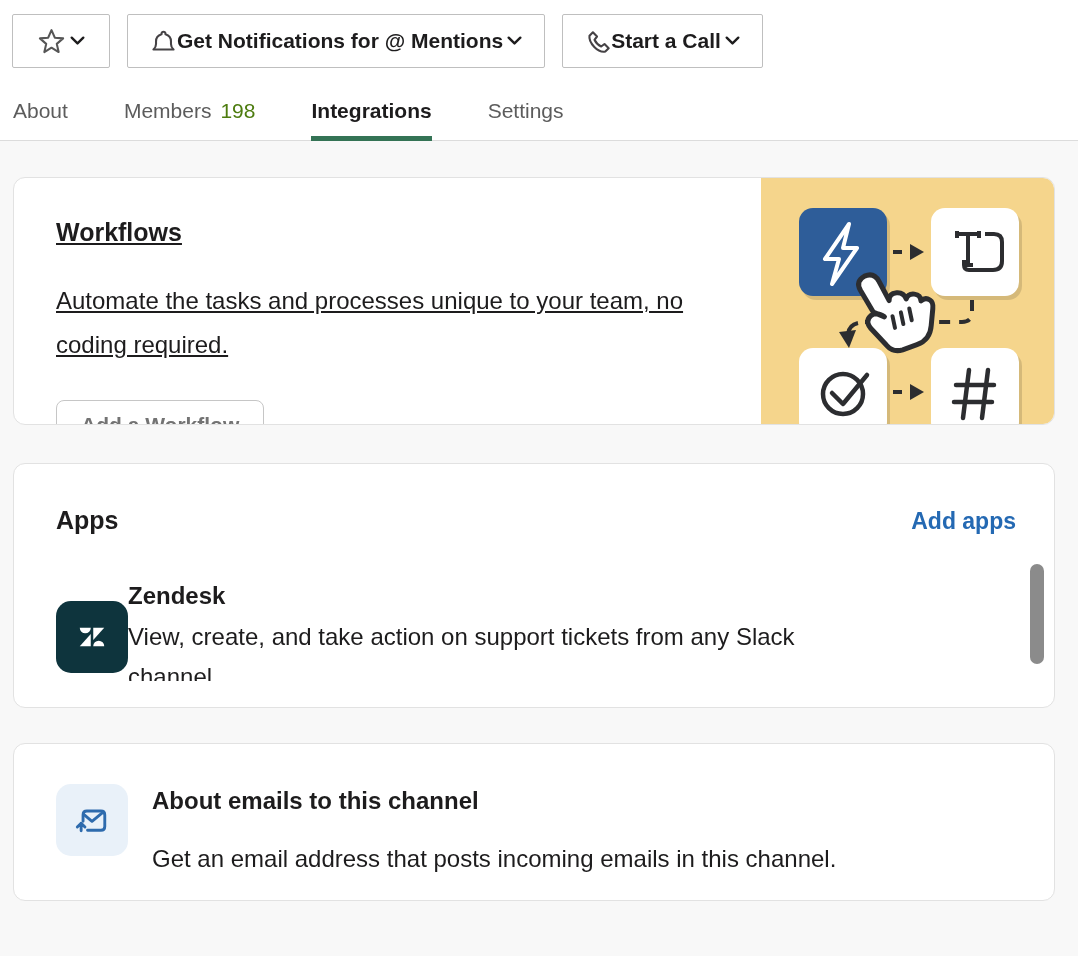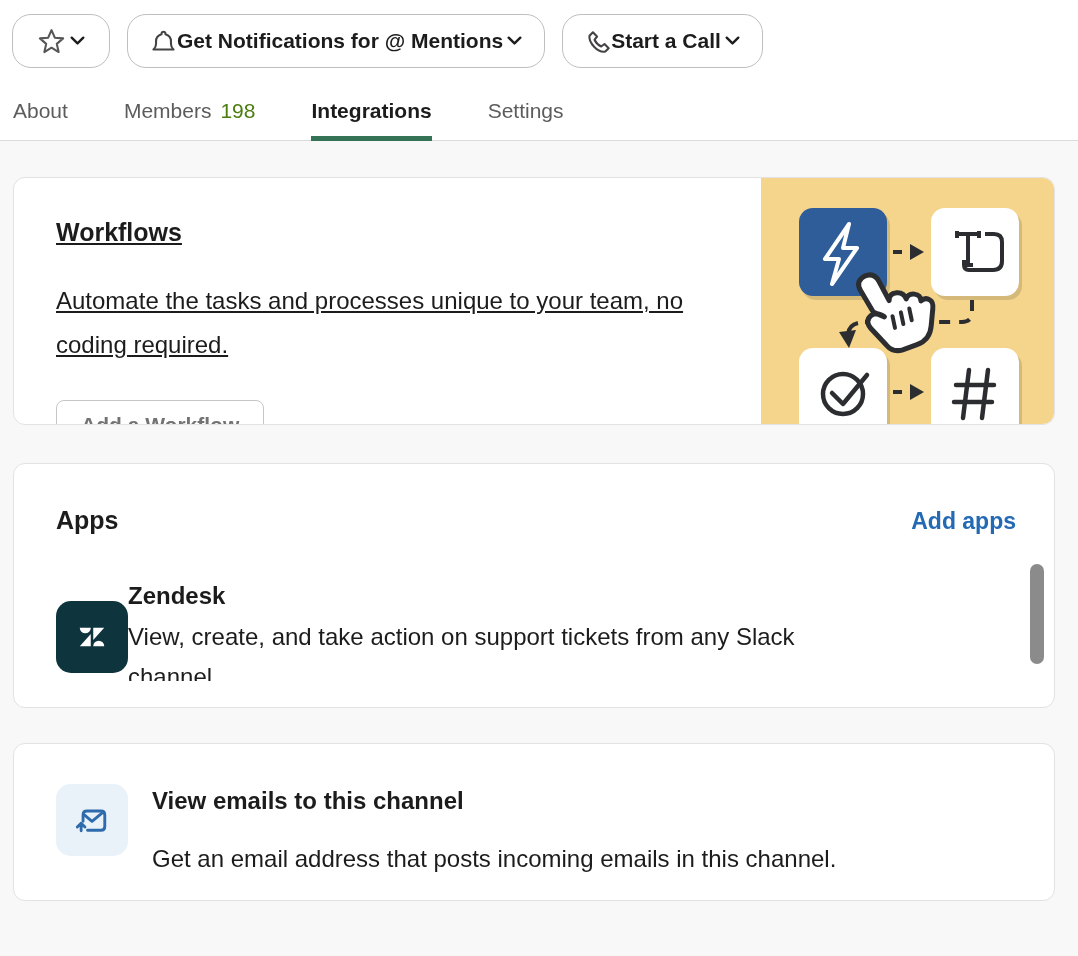--- a/index.html
+++ b/index.html
@@ -3,21 +3,21 @@
 <meta charset="utf-8">
 <style>
   * { margin:0; padding:0; box-sizing:border-box; }
   html,body { width:1078px; height:956px; overflow:hidden; background:#f8f8f8;
               font-family:"Liberation Sans", sans-serif; color:#1d1c1d; }
 
   
   .header { background:#fff; }
   .toolbar { display:flex; gap:17px; padding:14px 12px 0 12px; }
   .btn { display:flex; align-items:center; background:#fff; border:1px solid #bfbfbf;
-         border-radius:19px; height:54px; padding:0 22px; cursor:pointer;
+         border-radius:2px; height:54px; padding:0 22px; cursor:pointer;
          font-size:21px; font-weight:700; color:#1d1c1d; gap:0; }
   .btn svg { flex:0 0 auto; }
   .btn .chev { margin-left:4px; }
 
   .tabs { display:flex; gap:56px; padding-left:13px; margin-top:31px;
           border-bottom:1px solid #dcdcdc; }
   .tab { font-size:21px; color:#5c5c5c; padding-bottom:13px; cursor:pointer;
          border-bottom:5px solid transparent; margin-bottom:-1px; }
   .tab.active { color:#1d1c1d; font-weight:700; border-bottom-color:#347355; }
   .tab .count { color:#4d7c0f; margin-left:9px; font-weight:400; }
@@ -212,19 +212,19 @@
   <div class="card email">
     <div class="email-row">
       <div class="email-tile">
         <svg width="46" height="46" viewBox="0 0 72 72" fill="none">
           <path d="M22 38 v-10 q0 -6 6 -6 h22 q6 0 6 6 v18 q0 6 -6 6 H29" stroke="#2e6bad" stroke-width="4.5" stroke-linecap="round" stroke-linejoin="round"></path>
           <path d="M24 28 l12 10 l17 -14" stroke="#2e6bad" stroke-width="4.5" stroke-linecap="round" stroke-linejoin="round"></path>
           <path d="M19 53 v-12 M13 47 l6 -6 6 6" stroke="#2e6bad" stroke-width="4.5" stroke-linecap="round" stroke-linejoin="round"></path>
         </svg>
       </div>
       <div>
-        <div class="email-title">View emails to this channel</div>
+        <div class="email-title">About emails to this channel</div>
         <div class="email-desc">Get an email address that posts incoming emails in this channel.</div>
       </div>
     </div>
   </div>
 
 </div>
 
 </body></html>

